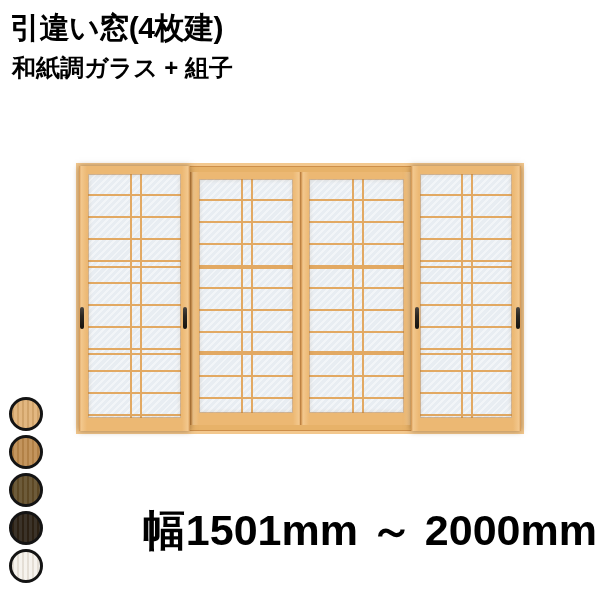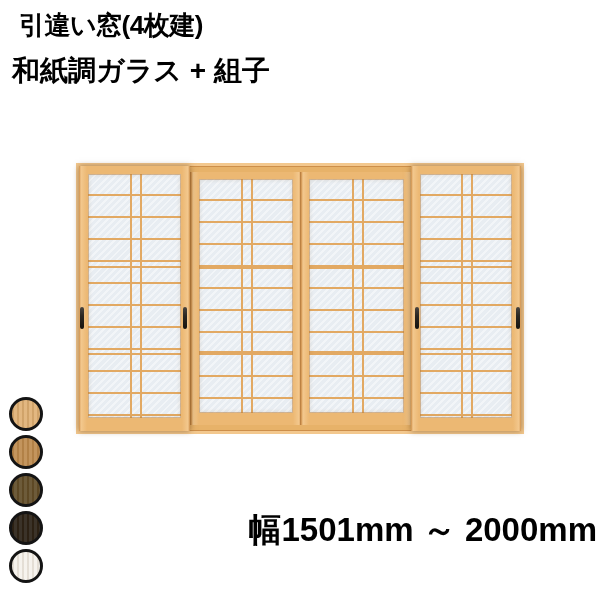--- a/index.html
+++ b/index.html
@@ -4,26 +4,26 @@
 <style>
   html,body{margin:0;padding:0;}
   body{
     width:600px;height:600px;position:relative;overflow:hidden;
     background:#ffffff;
     font-family:"Liberation Sans","DejaVu Sans",sans-serif;
     color:#000;
   }
   
   .title{
-    position:absolute;left:19px;top:8px;
-    font-size:26px;font-weight:700;letter-spacing:-0.5px;white-space:nowrap;
+    position:absolute;left:10px;top:8px;
+    font-size:30px;font-weight:700;letter-spacing:-0.5px;white-space:nowrap;
   }
   .subtitle{
     position:absolute;left:12px;top:52px;
-    font-size:28px;font-weight:700;white-space:nowrap;
+    font-size:24px;font-weight:700;white-space:nowrap;
   }
   
   .window{
     position:absolute;left:76px;top:163px;width:448px;height:271px;
     background:var(--sill,#e7b269);
     box-shadow:inset 0 0 0 3px var(--frame_highlight,#f3c88e),
                inset 0 0 0 4px var(--frame_edge,#cd8f4a);
   }
   .panel{
     position:absolute;
@@ -74,21 +74,21 @@
     width:28px;height:28px;border:3px solid #141414;border-radius:50%;
     position:relative;cursor:pointer;
   }
   .swatch::after{
     content:"";position:absolute;inset:0;border-radius:50%;
     background:repeating-linear-gradient(90deg, rgba(80,50,15,.10) 0 2px, rgba(255,255,255,.09) 2px 5px);
   }
   
   .specs{
     position:absolute;right:3px;top:512px;
-    text-align:center;font-size:33px;font-weight:700;line-height:36px;
+    text-align:center;font-size:43px;font-weight:700;line-height:36px;
     white-space:nowrap;
   }
 </style>
 </head>
 <body>
 
 <div class="title">引違い窓(4枚建)</div>
 <div class="subtitle">和紙調ガラス + 組子</div>
 
 <div class="window">

